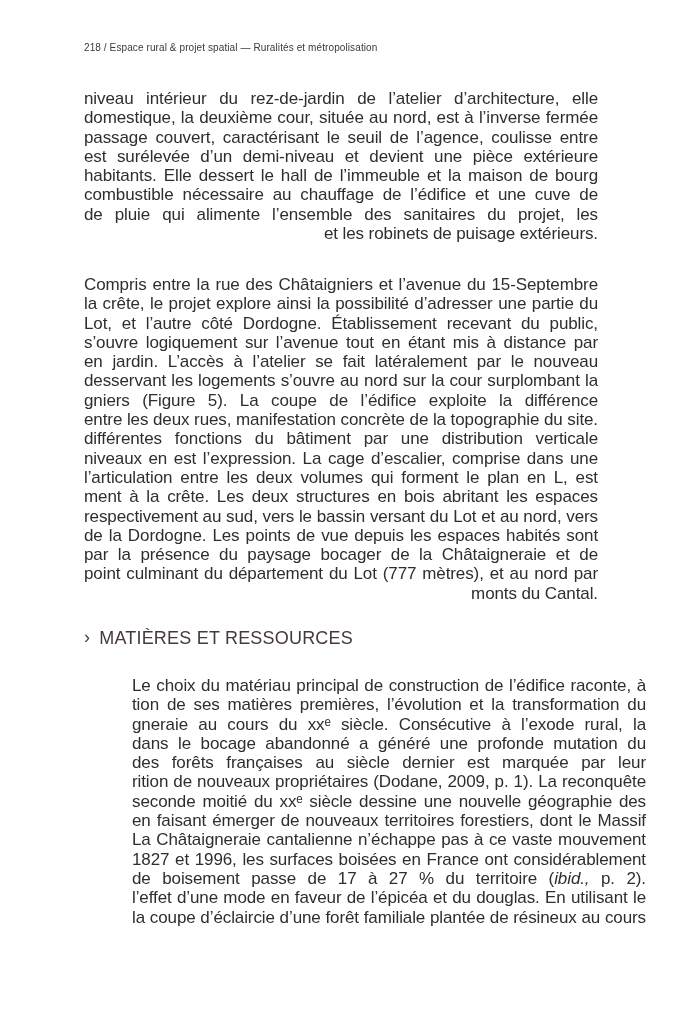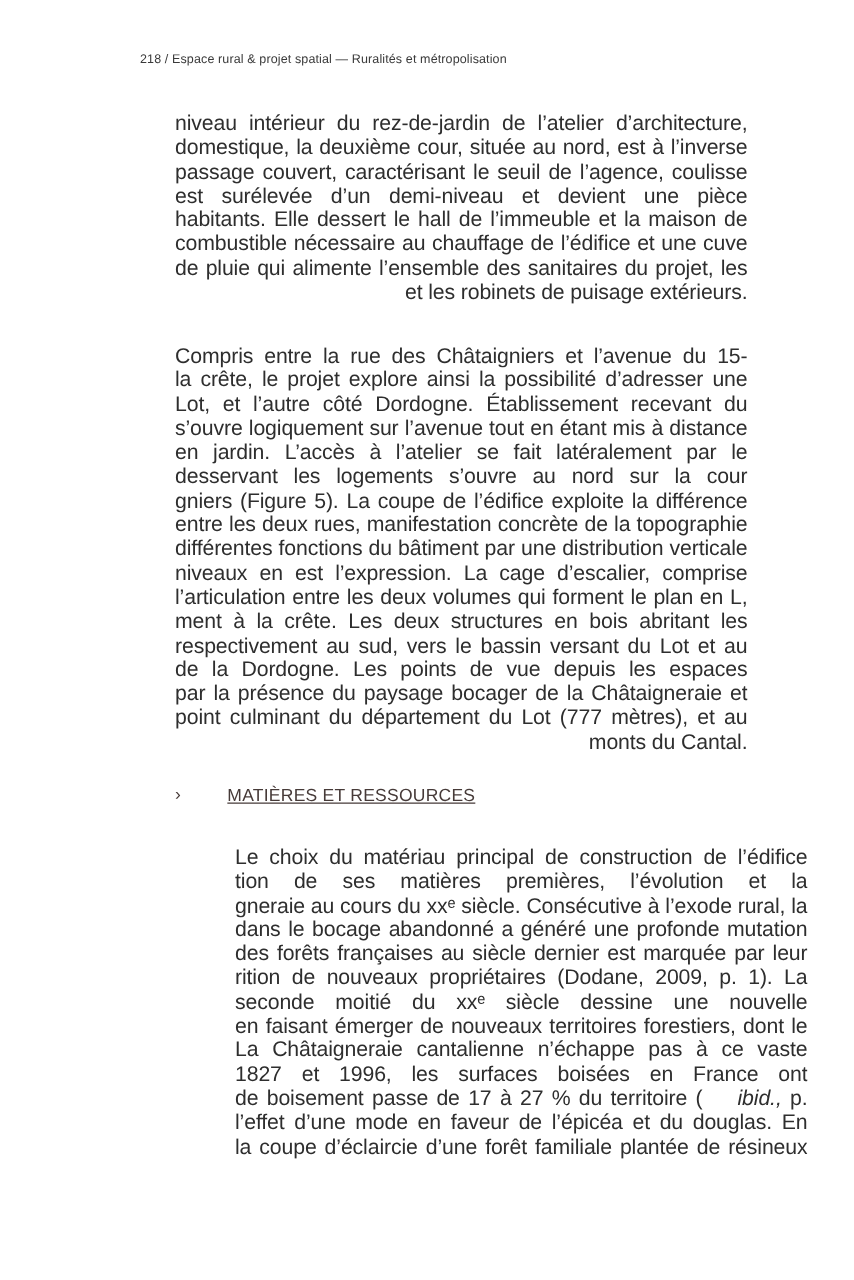--- a/index.html
+++ b/index.html
@@ -1,21 +1,21 @@
 <!DOCTYPE html>
 <html style="--bg: #ffffff; --body-text: #2e2e2e; --heading-text: #463a38; --header-text: #3a3a3a;"><head>
 <meta charset="utf-8">
 <style>
   :root {
     --bg: #ffffff;
     --body-text: #2e2e2e;
     --heading-text: #463a38;
     --header-text: #3a3a3a;
   }
-  * { box-sizing: border-box; padding-left: 28px; }
+  * { box-sizing: border-box; }
   html, body { margin: 0; padding: 0; }
   body {
     width: 683px; height: 1024px;
     background: var(--bg);
     font-family: "Liberation Sans", sans-serif;
   }
   .page {
     position: relative;
     width: 683px; height: 1024px;
     background: var(--bg);
@@ -53,26 +53,25 @@
     width: 100%;
     height: 0;
   }
   .line.last { text-align: right; }
   .line.last::after { content: none; }
   .section-heading {
     position: absolute;
     left: 84px; top: 628px;
     margin: 0;
     width: 514px;
-    font-size: 14px;
+    font-size: 18px;
     font-weight: 400;
     letter-spacing: 0.2px;
     color: var(--heading-text);
     white-space: nowrap;
-    text-decoration: underline;
   }
   .section-heading .marker {
     display: inline-block;
     margin-right: 9px;
     transform: translateY(-1px);
   }
   i { }
 </style>
 </head>
 <body>

